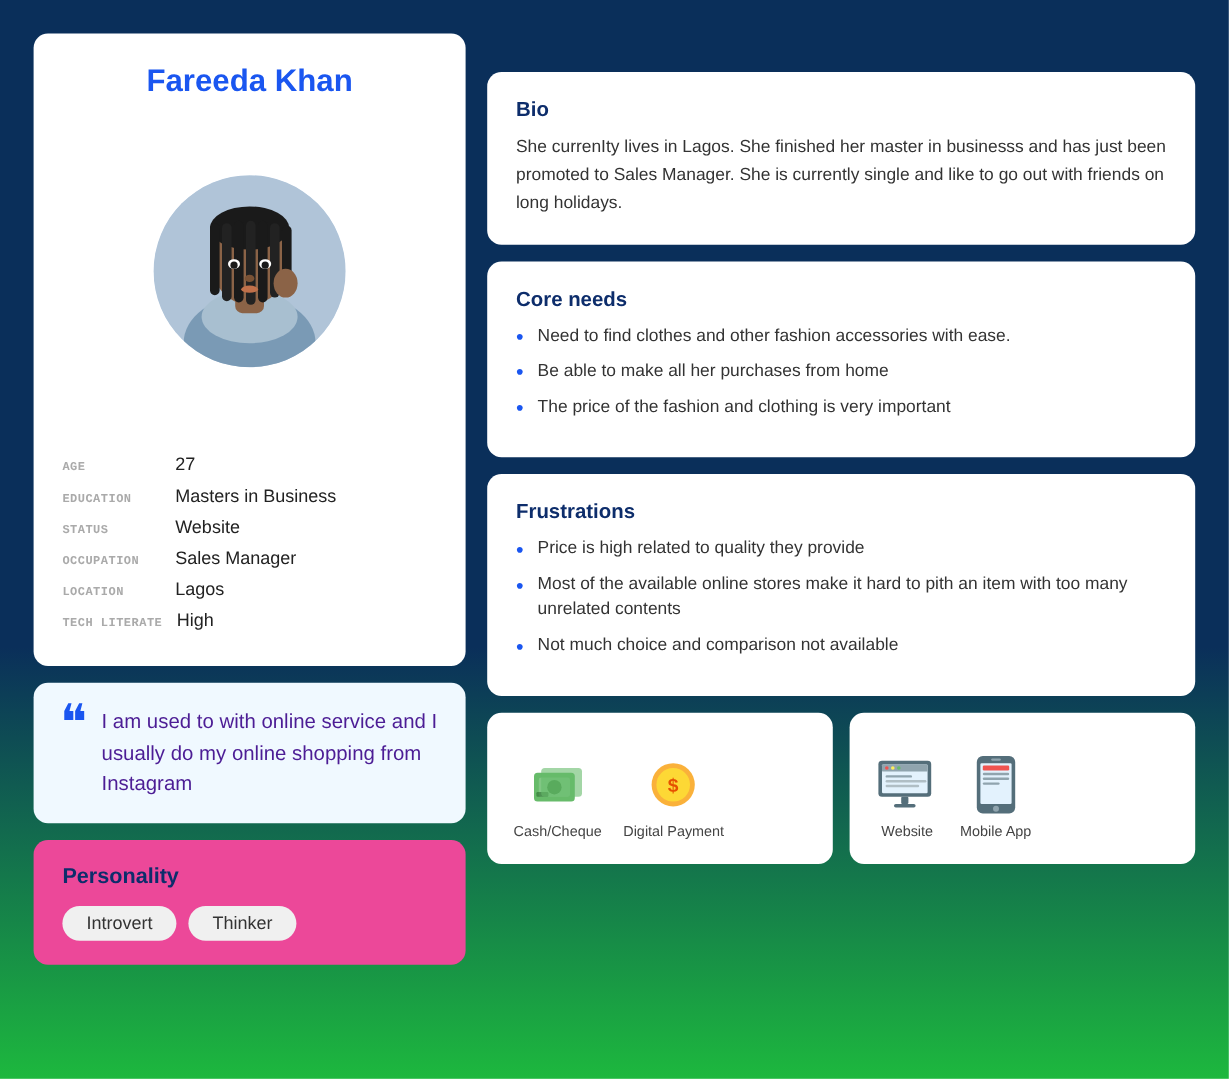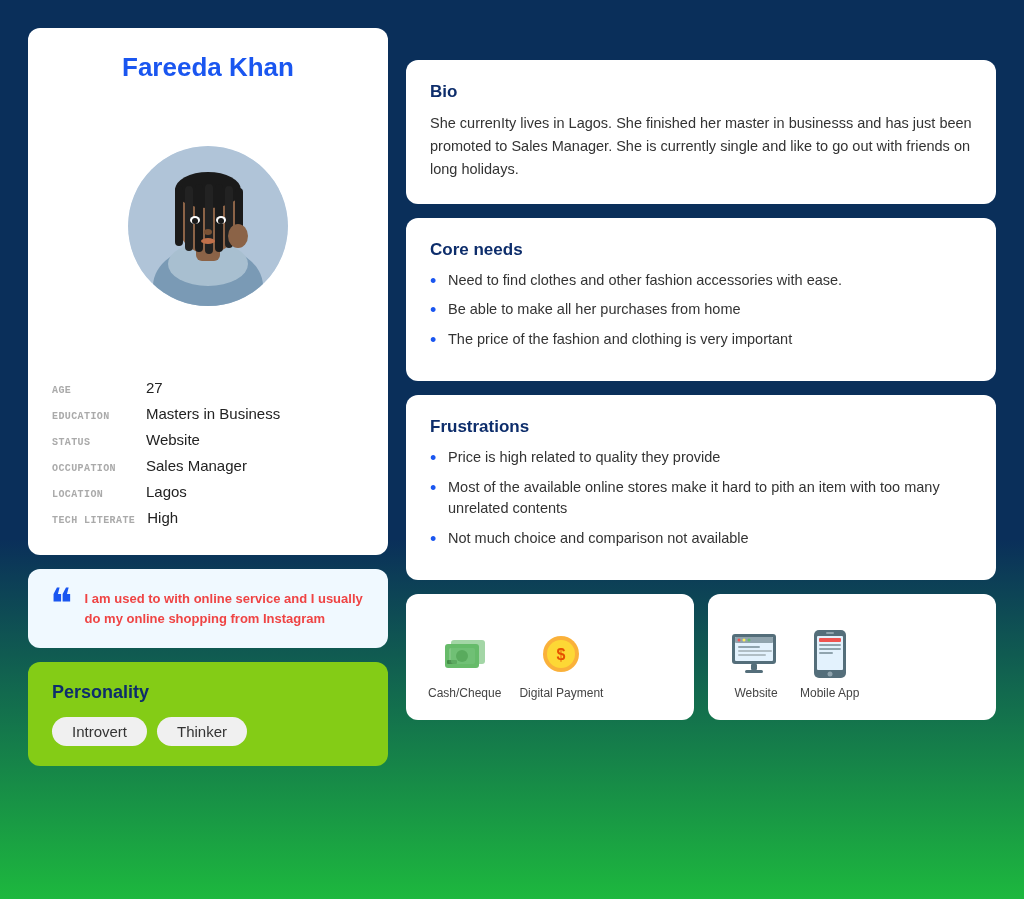--- a/index.html
+++ b/index.html
@@ -104,28 +104,27 @@
       align-items: flex-start;
     }
     .quote-mark {
       font-size: 42px;
       color: #1a56f0;
       line-height: 1;
       margin-top: -6px;
       font-family: Georgia, serif;
     }
     .quote-text {
-      font-size: 13px;
-      color: #ef4444;
+      font-size: 17px;
+      color: #4c1d95;
       line-height: 1.5;
-      font-weight: bold;
     }
     
     .personality-card {
-      background: #84cc16;
+      background: #ec4899;
       border-radius: 12px;
       padding: 20px 24px;
     }
     .personality-title {
       font-size: 18px;
       font-weight: 700;
       color: #0d2d6b;
       margin-bottom: 14px;
     }
     .personality-tags {

